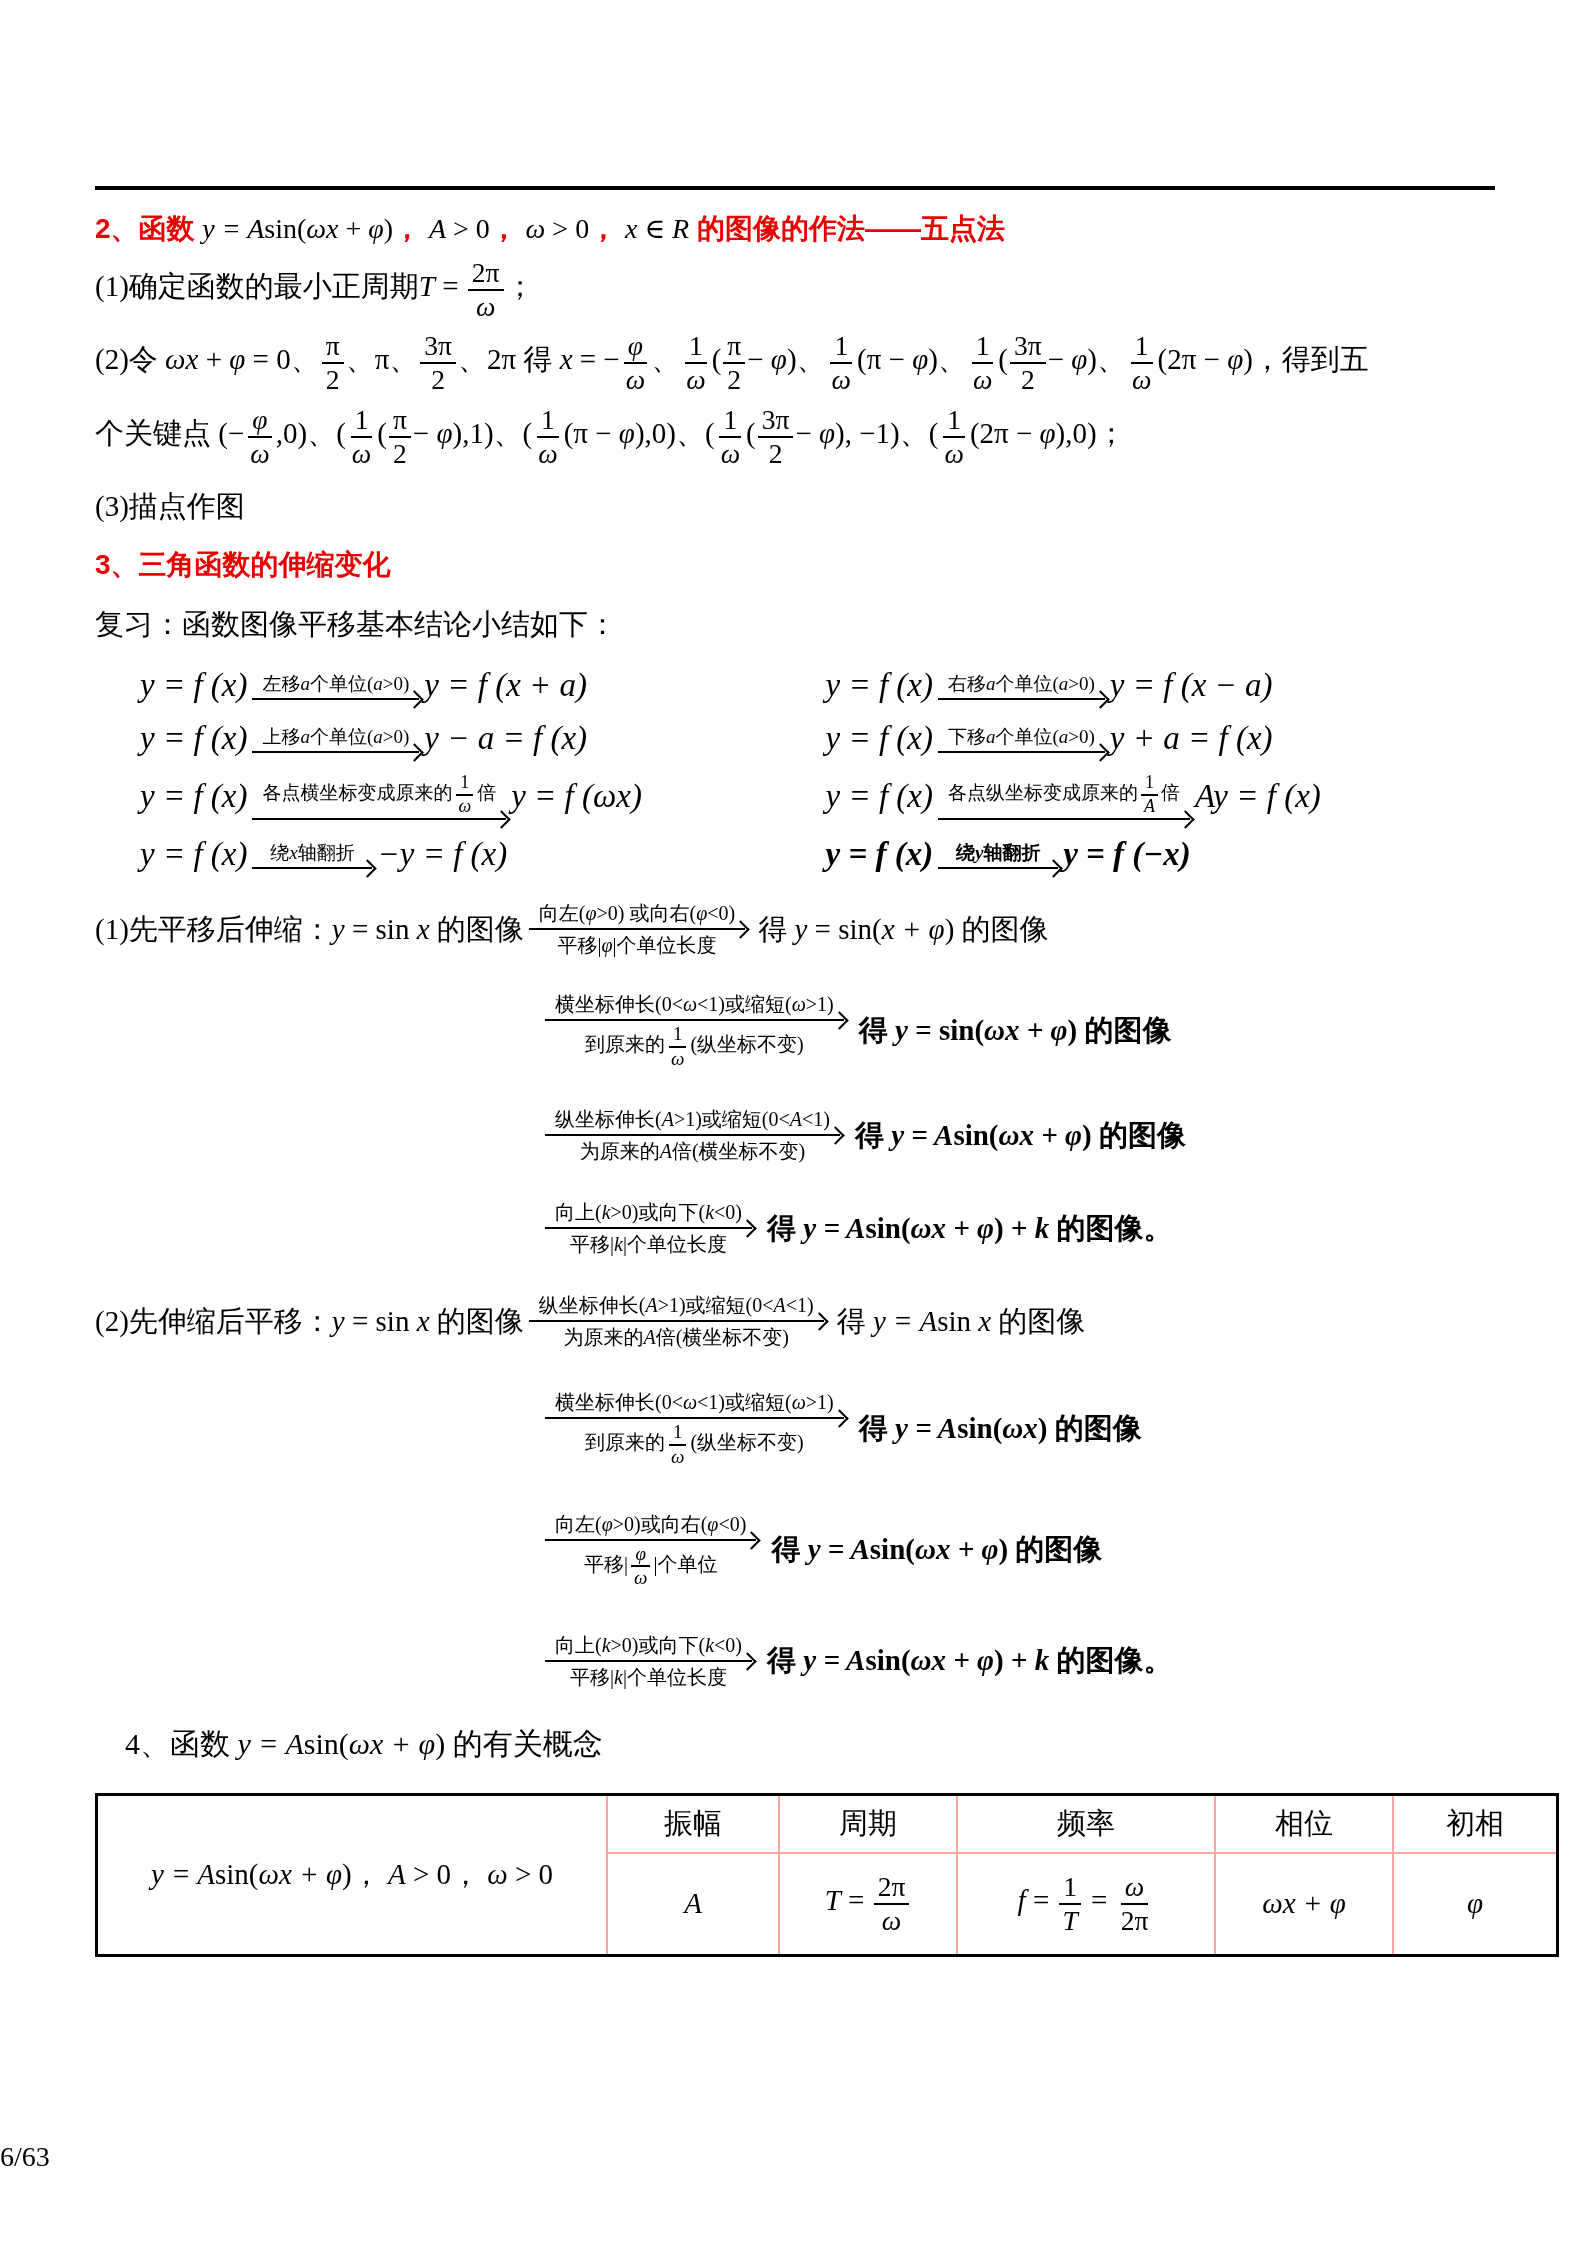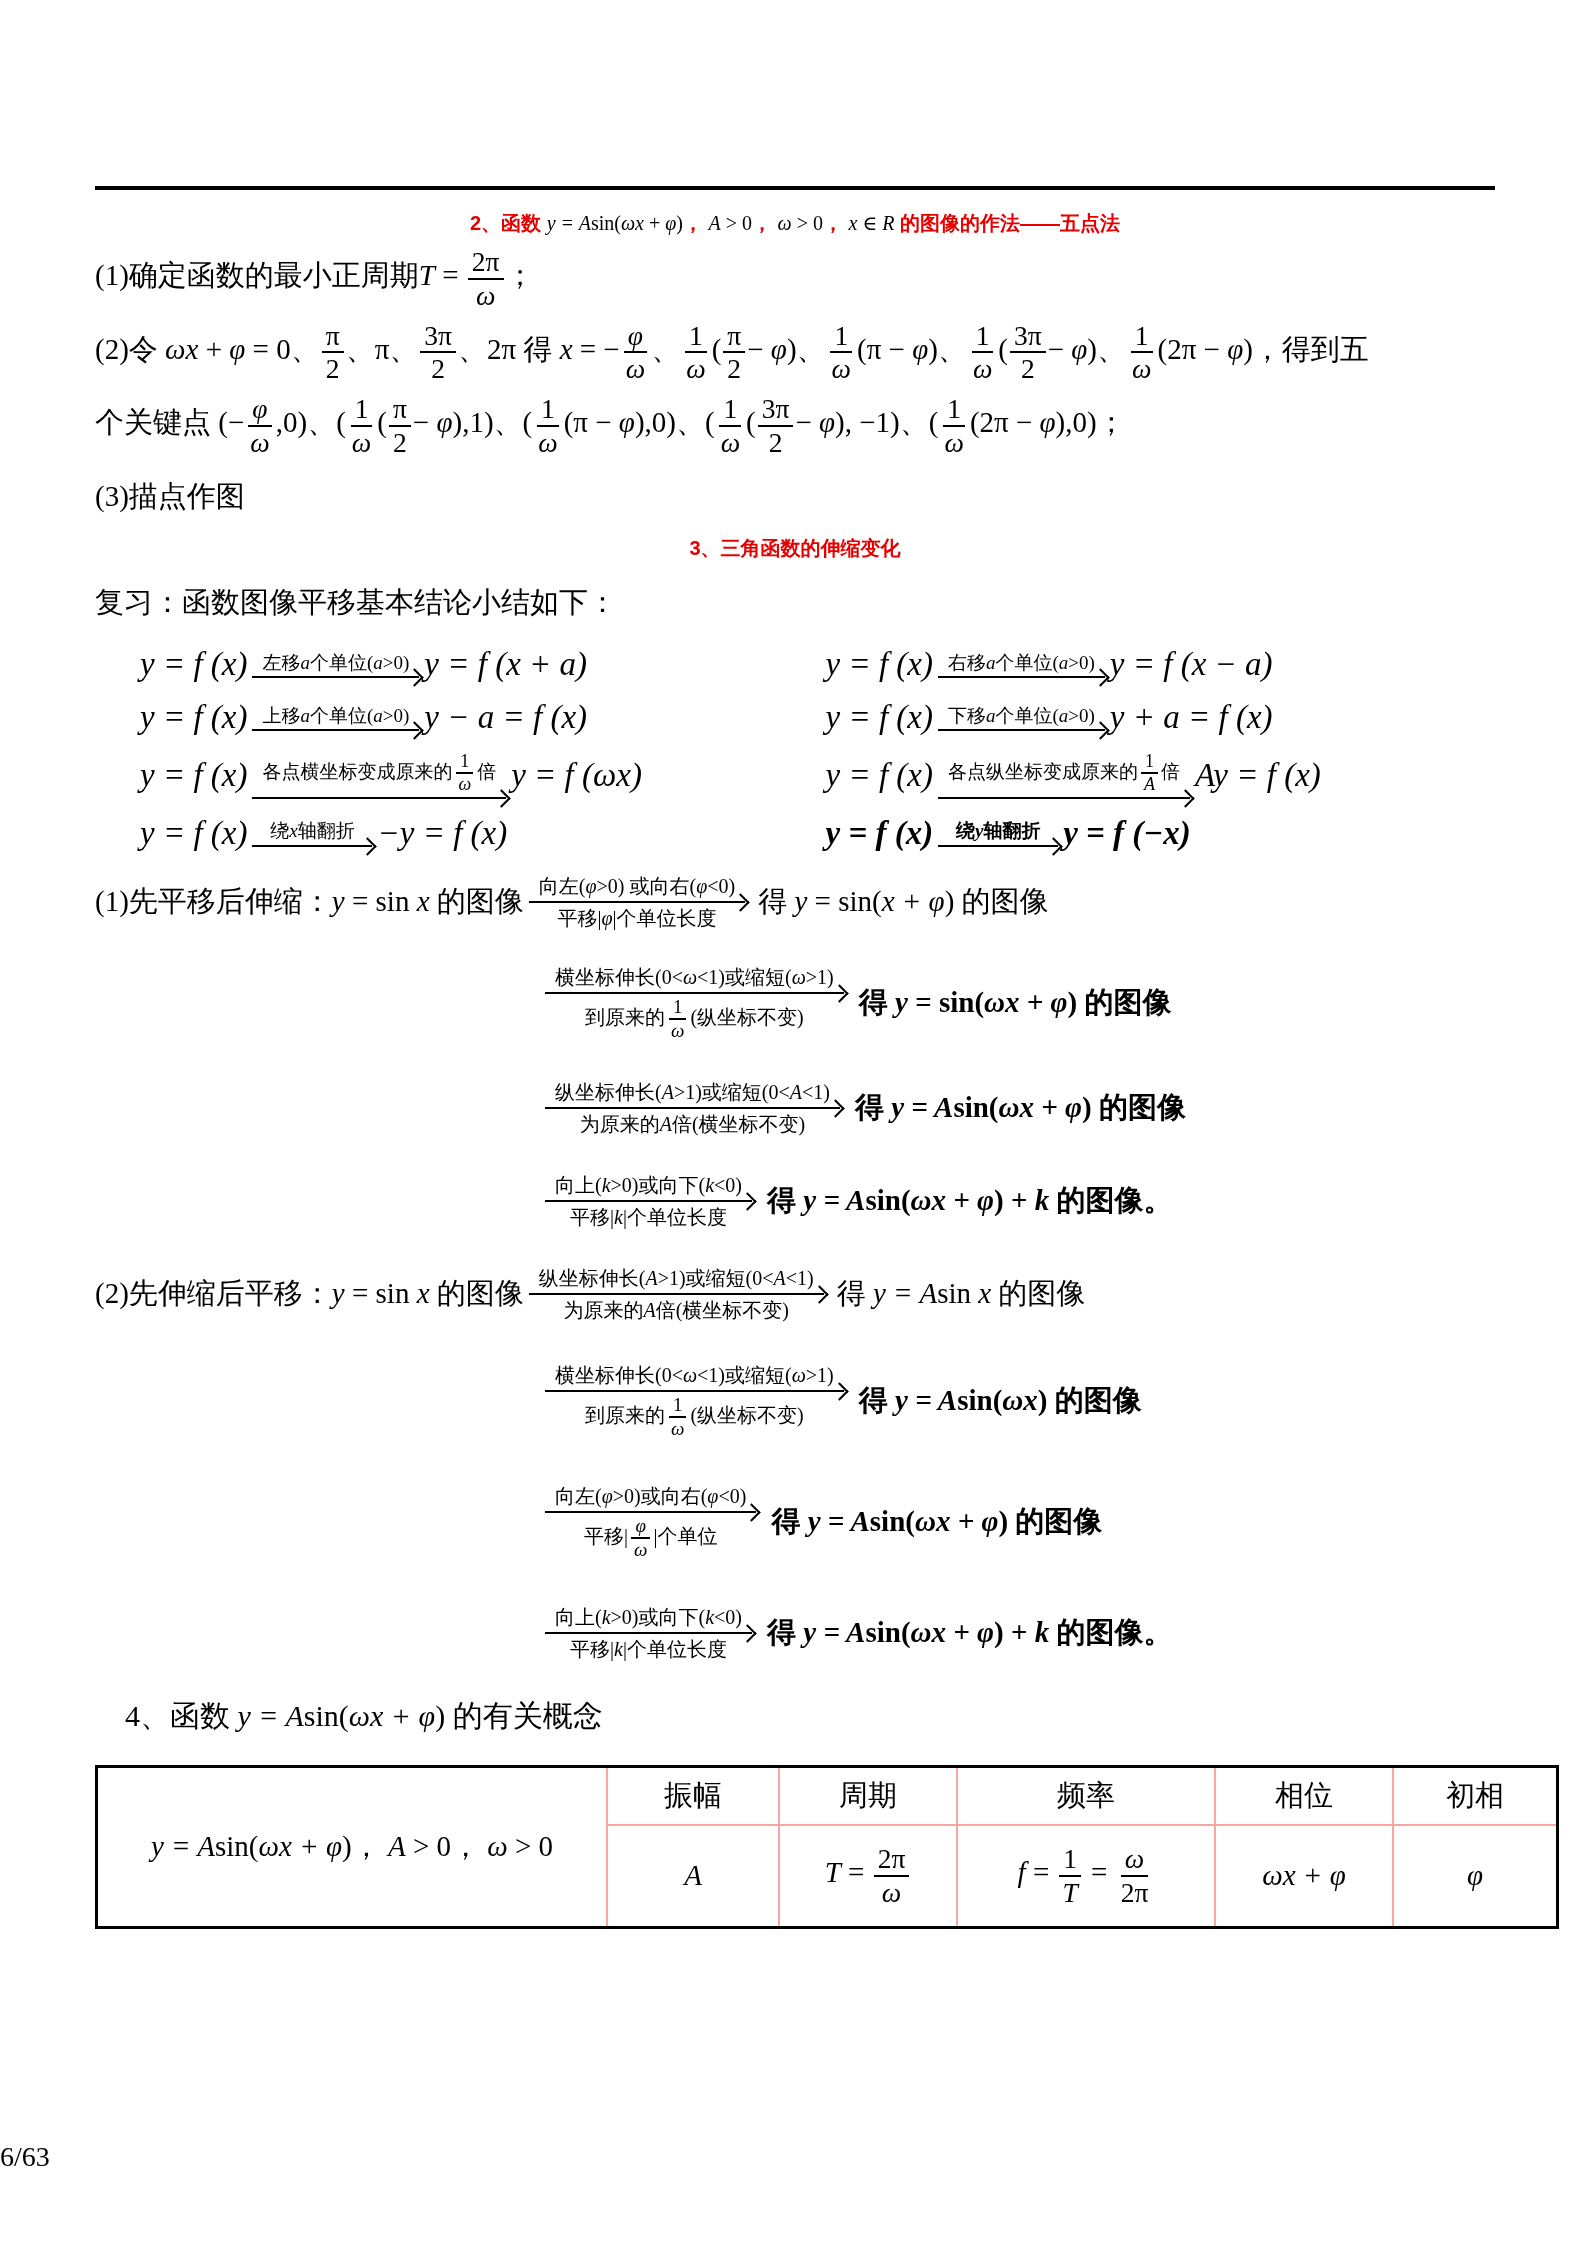--- a/index.html
+++ b/index.html
@@ -17,21 +17,21 @@
   
   .i{font-style:italic;}
   .b{font-weight:bold;}
   .ib{font-weight:bold;font-style:italic;}
   .hr{color:#e60000;font-weight:bold;font-family:"Liberation Sans","DejaVu Sans",sans-serif;}
   
   .frac{display:inline-flex;flex-direction:column;align-items:center;vertical-align:middle;line-height:1.08;margin:0 2px;font-size:0.95em;}
   .frac .num{padding:0 4px 1px;border-bottom:2px solid #000;text-align:center;}
   .frac .den{padding:1px 4px 0;text-align:center;}
   
-  .h-red{font-size:20px;margin:20px 0 0;line-height:1.35;text-align:center;}
+  .h-red{font-size:28px;margin:20px 0 0;line-height:1.35;}
   .bodyline{font-size:29px;margin:14px 0 0;line-height:1.3;}
   .tall{margin-top:10px;}
   
   .xarrow{display:inline-flex;flex-direction:column;align-items:center;justify-content:center;margin:0 5px;vertical-align:middle;}
   .alabel{font-size:20px;line-height:1.25;padding:0 10px 2px;white-space:nowrap;font-family:"Liberation Serif","DejaVu Serif",serif;}
   .alabel.bot{padding:3px 10px 0;}
   .abar{align-self:stretch;height:2px;background:#000;position:relative;min-width:120px;}
   .abar::after{content:"";position:absolute;right:-2px;top:-5px;width:11px;height:11px;border-top:2.5px solid #000;border-right:2.5px solid #000;transform:rotate(45deg);}
   
   .tgrid{display:grid;grid-template-columns:1fr 1fr;row-gap:30px;column-gap:30px;margin:24px 0 0 45px;font-size:33px;gap:16px;}
@@ -193,21 +193,21 @@
     <div class="tcell">
       <span><span class="ib">y = f (x)</span></span>
       <span class="xarrow">
         <span class="alabel"><span class="b">绕</span><span class="ib">y</span><span class="b">轴翻折</span></span>
         <span class="abar"></span>
       </span>
       <span><span class="ib">y = f (−x)</span></span>
     </div>
   </div>
 
-  <div class="flowline" style="margin-top:22px;">
+  <div class="flowline" style="margin-top:28px;">
     <span><span>(1)先平移后伸缩： </span></span>
     <span><span class="i">y</span><span> = sin </span><span class="i">x</span><span> 的图像</span></span>
     <span class="xarrow">
       <span class="alabel"><span>向左(</span><span class="i">φ</span><span>&gt;0) 或向右(</span><span class="i">φ</span><span>&lt;0)</span></span>
       <span class="abar"></span>
       <span class="alabel bot"><span>平移|</span><span class="i">φ</span><span>|个单位长度</span></span>
     </span>
     <span class="res"><span>得 </span><span class="i">y</span><span> = sin(</span><span class="i">x + φ</span><span>) 的图像</span></span>
   </div>
 

